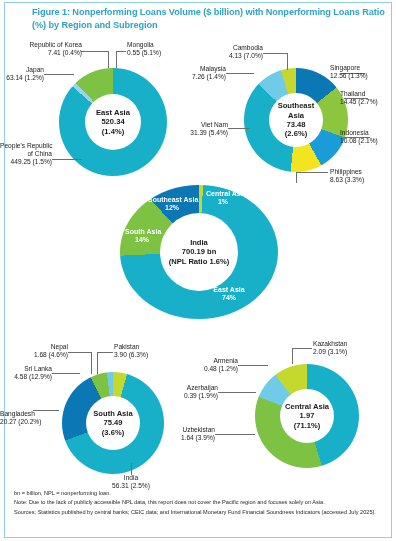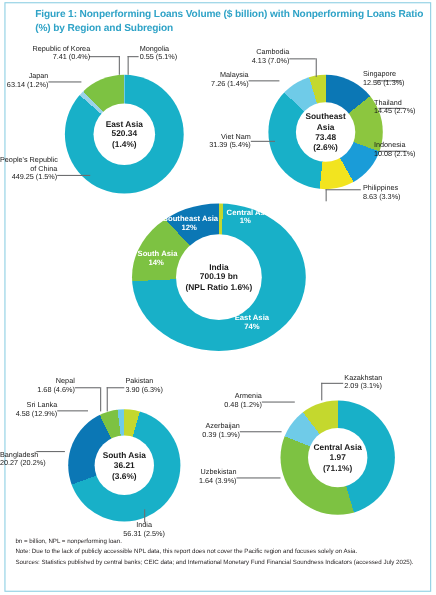--- a/index.html
+++ b/index.html
@@ -202,21 +202,21 @@
   <span style="display:block;">14%</span>
 </div>
 <div class="slice-lab" style="left:205px;top:286px;width:48px;">
   <span style="display:block;">East Asia</span>
   <span style="display:block;">74%</span>
 </div>
 
 <div class="donut" id="donut-south-asia" style="left: 62px; top: 372px; width: 102px; height: 102px; background: conic-gradient(rgb(196, 216, 46) 0deg, rgb(196, 216, 46) 16.186deg, rgb(24, 176, 200) 16.186deg, rgb(24, 176, 200) 249.892deg, rgb(11, 119, 181) 249.892deg, rgb(11, 119, 181) 334.019deg, rgb(125, 194, 66) 334.019deg, rgb(125, 194, 66) 353.027deg, rgb(111, 203, 232) 353.027deg, rgb(111, 203, 232) 360deg);">
   <div class="hole" style="width:54px;height:54px;">
     <span class="l1">South Asia</span>
-    <span class="l2">36.21</span>
+    <span class="l2">75.49</span>
     <span class="l3">(3.6%)</span>
   </div>
 </div>
 
 <div class="ln lnh" style="left:68px;top:352px;width:23px;"></div>
 <div class="ln lnv" style="left:91px;top:352px;height:22px;"></div>
 <div class="ln lnh" style="left:97px;top:352px;width:16px;"></div>
 <div class="ln lnv" style="left:97px;top:352px;height:22px;"></div>
 <div class="ln lnh" style="left:52px;top:373px;width:28px;"></div>
 <div class="ln lnh" style="left:33px;top:410px;width:26px;"></div>

